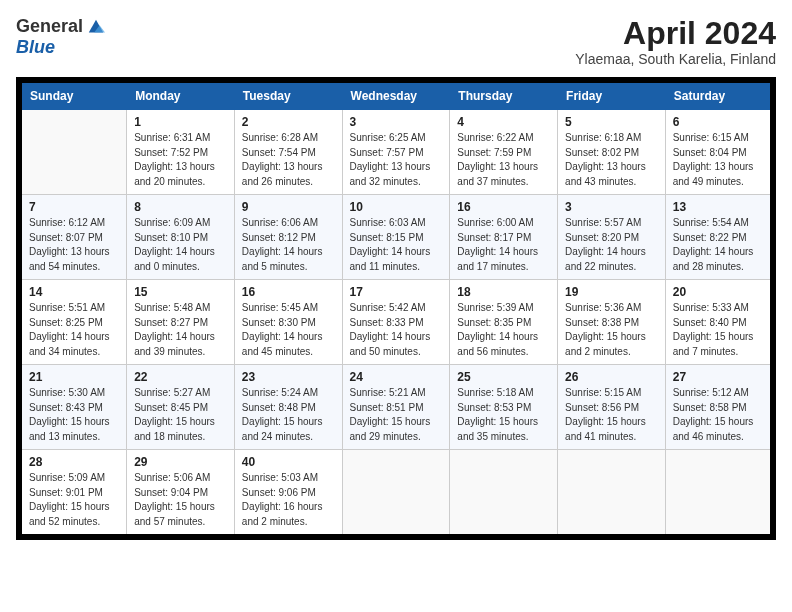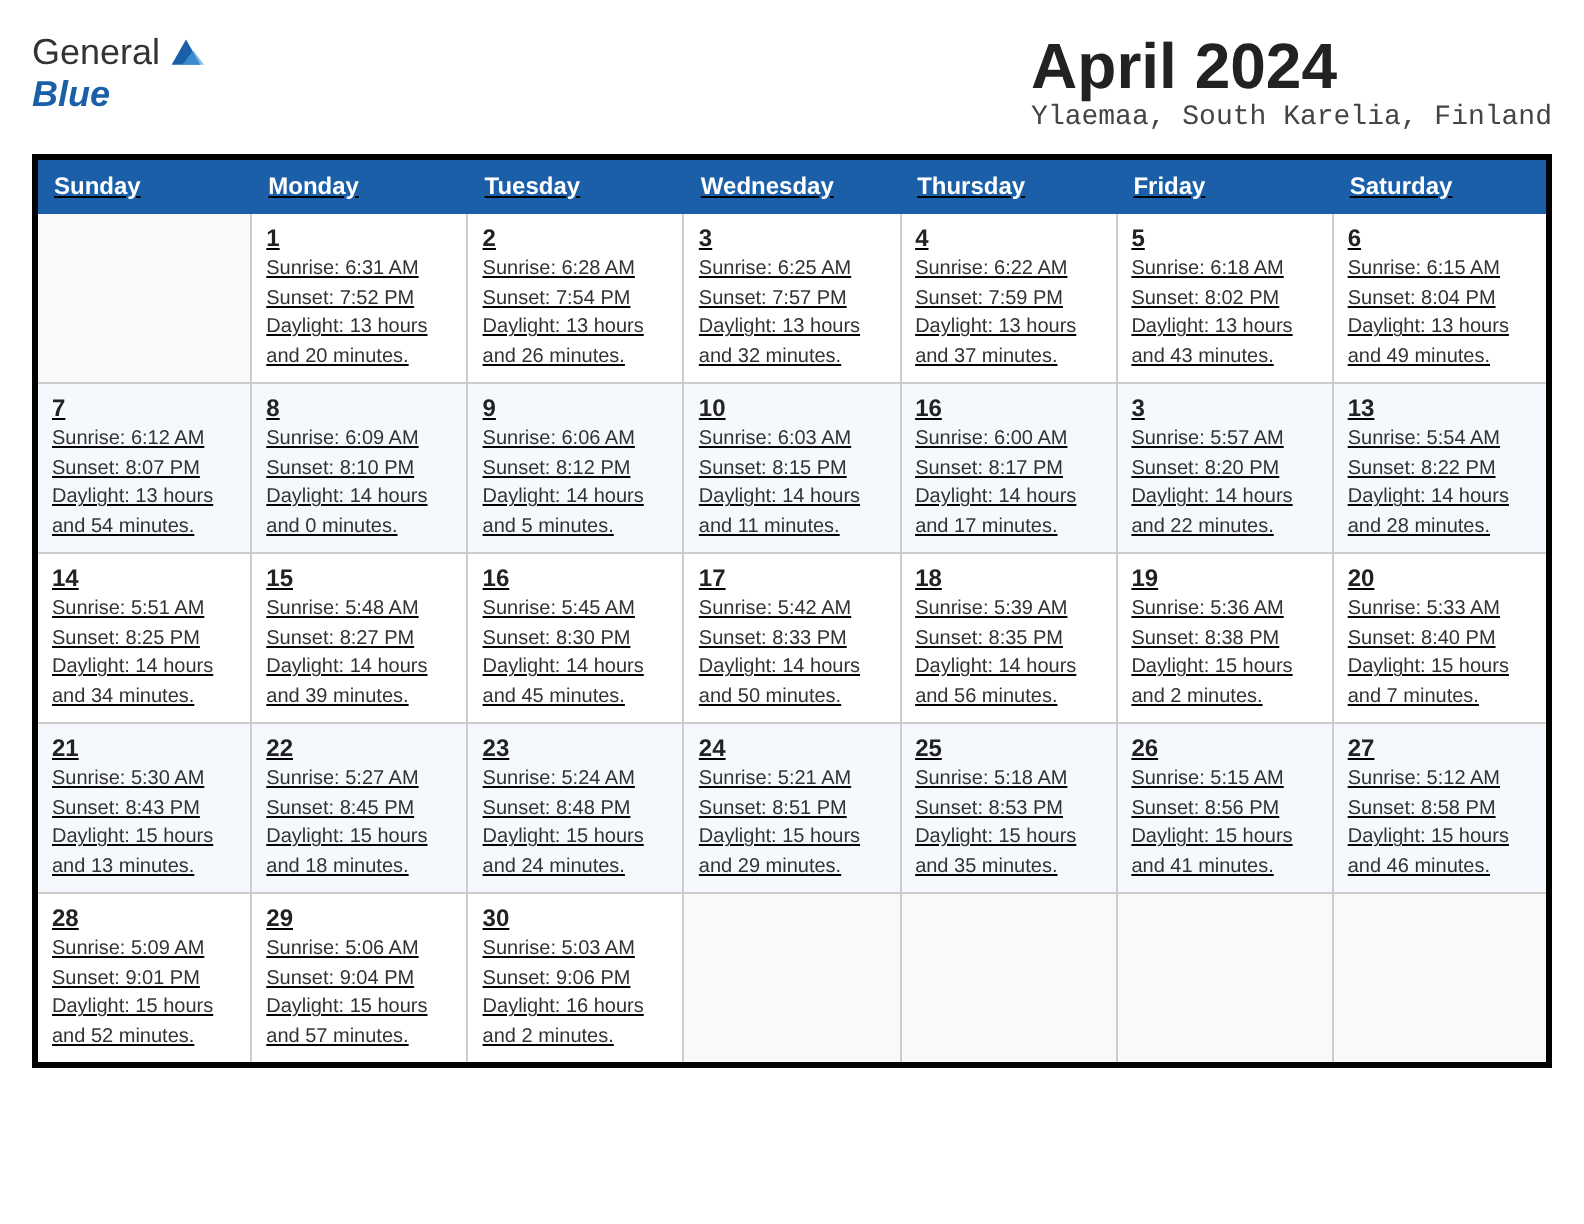--- a/index.html
+++ b/index.html
@@ -21,53 +21,51 @@
       flex-direction: column;
       align-items: flex-start;
     }
     .logo-text {
       display: flex;
       align-items: center;
       gap: 2px;
     }
     .logo-general {
       font-size: 18px;
-      font-weight: normal;
+      font-weight: bold;
       color: #333;
     }
     .logo-blue {
       font-size: 18px;
       font-weight: bold;
       color: #1a5fa8;
       font-style: italic;
     }
     .logo-icon {
       width: 18px;
       height: 18px;
       margin-left: 2px;
     }
     .title-area {
-      text-align: left;
+      text-align: right;
     }
     .month-title {
       font-size: 32px;
       font-weight: bold;
       color: #222;
       line-height: 1.1;
     }
     .subtitle {
       font-size: 14px;
       color: #444;
-      font-family: Liberation Mono, monospace;
     }
     .calendar {
       width: 100%;
       border-collapse: collapse;
-      border: 3px solid #000000;
-      text-decoration: underline;
+      border: 6px solid #000000;
     }
     .calendar th {
       background-color: #1a5fa8;
       color: #fff;
       font-size: 12px;
       font-weight: bold;
       padding: 6px 8px;
       text-align: left;
       border: 1px solid #1a5fa8;
     }
@@ -259,21 +257,21 @@
       <tr>
         <td>
           <span class="day-num">28</span>
           <div class="day-info">Sunrise: 5:09 AM<br>Sunset: 9:01 PM<br>Daylight: 15 hours<br>and 52 minutes.</div>
         </td>
         <td>
           <span class="day-num">29</span>
           <div class="day-info">Sunrise: 5:06 AM<br>Sunset: 9:04 PM<br>Daylight: 15 hours<br>and 57 minutes.</div>
         </td>
         <td>
-          <span class="day-num">30</span>
+          <span class="day-num">40</span>
           <div class="day-info">Sunrise: 5:03 AM<br>Sunset: 9:06 PM<br>Daylight: 16 hours<br>and 2 minutes.</div>
         </td>
         <td class="empty"></td>
         <td class="empty"></td>
         <td class="empty"></td>
         <td class="empty"></td>
       </tr>
     </tbody>
 </table>
 

